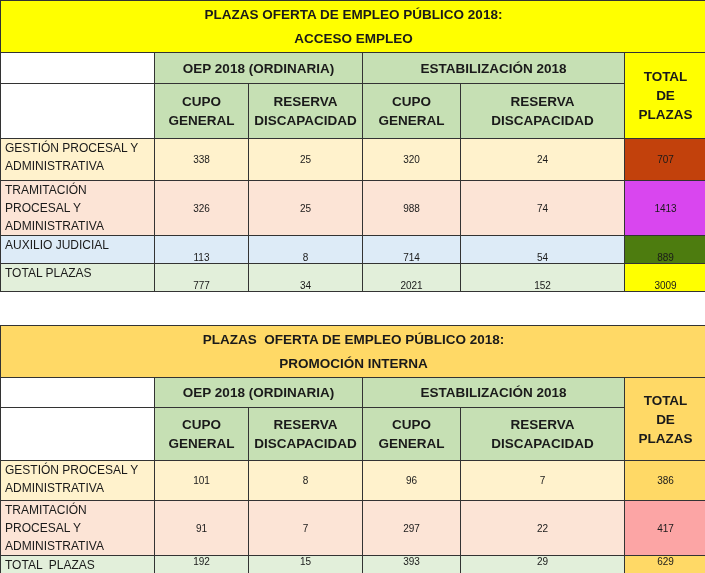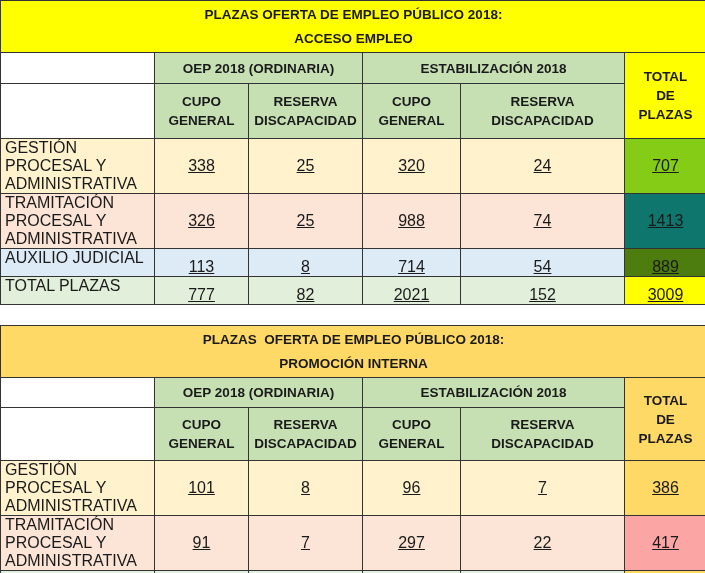--- a/index.html
+++ b/index.html
@@ -5,22 +5,22 @@
   html, body { margin: 0; padding: 0; background: #ffffff; }
   body { width: 705px; height: 573px; overflow: hidden; position: relative;
          font-family: "Liberation Sans", "DejaVu Sans", sans-serif; color: #1a1a1a; }
   table { border-collapse: collapse; table-layout: fixed; position: absolute; left: 0; width: 706px; }
   td { border: 1.5px solid #333; padding: 0; text-align: center; vertical-align: middle;
        font-size: 13.5px; overflow: hidden; }
   .t1 { top: 0; }
   .t2 { top: 325px; }
   .title { font-weight: bold; font-size: 13.5px; line-height: 24px; margin-top: 47px; }
   .hdr { font-weight: bold; font-size: 13.5px; line-height: 19px; }
-  .rowlabel { text-align: left; vertical-align: top; padding-left: 4px; font-size: 16px; line-height: 18px; }
-  .num { font-size: 16px; text-decoration: underline; }
+  .rowlabel { text-align: left; vertical-align: top; padding-left: 4px; font-size: 12px; line-height: 18px; }
+  .num { font-size: 10px; }
   .empty { background: #ffffff; }
 </style>
 </head>
 <body>
 
 <table class="t1">
   <colgroup>
     <col style="width:154px">
       <col style="width:94px">
       <col style="width:114px">
@@ -67,53 +67,53 @@
 
   <tr style="height:42px; background:#fff2cc">
     <td class="rowlabel">
           <div>GESTIÓN PROCESAL Y</div>
           <div>ADMINISTRATIVA</div>
         </td>
     <td class="num">338</td>
     <td class="num">25</td>
     <td class="num">320</td>
     <td class="num">24</td>
-    <td class="num" style="background:#84cc16">707</td>
+    <td class="num" style="background:#c2410c">707</td>
   </tr>
 
   <tr style="height:54px; background:#fce4d6">
     <td class="rowlabel">
           <div>TRAMITACIÓN</div>
           <div>PROCESAL Y</div>
           <div>ADMINISTRATIVA</div>
         </td>
     <td class="num">326</td>
     <td class="num">25</td>
     <td class="num">988</td>
     <td class="num">74</td>
-    <td class="num" style="background:#0f766e">1413</td>
+    <td class="num" style="background:#d946ef">1413</td>
   </tr>
 
   <tr style="height:28px; background:#ddebf7">
     <td class="rowlabel">
           <div>AUXILIO JUDICIAL</div>
         </td>
     <td class="num" style="vertical-align:bottom">113</td>
     <td class="num" style="vertical-align:bottom">8</td>
     <td class="num" style="vertical-align:bottom">714</td>
     <td class="num" style="vertical-align:bottom">54</td>
     <td class="num" style="background:#4d7c0f; vertical-align:bottom">889</td>
   </tr>
 
   <tr style="height:28px; background:#e2efda">
     <td class="rowlabel">
           <div>TOTAL PLAZAS</div>
         </td>
     <td class="num" style="vertical-align:bottom">777</td>
-    <td class="num" style="vertical-align:bottom">82</td>
+    <td class="num" style="vertical-align:bottom">34</td>
     <td class="num" style="vertical-align:bottom">2021</td>
     <td class="num" style="vertical-align:bottom">152</td>
     <td class="num" style="background:#ffff00; vertical-align:bottom">3009</td>
   </tr>
 </tbody>
   </table>
 
 <table class="t2">
   <colgroup>
     <col style="width:154px">

